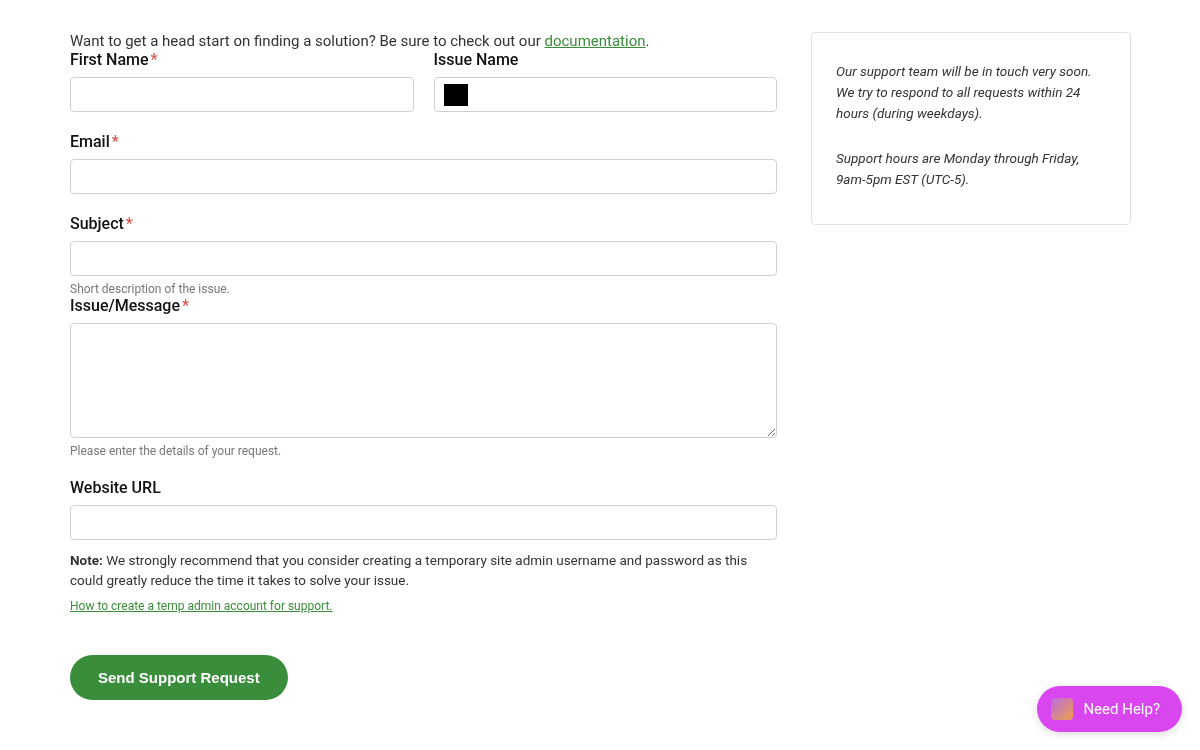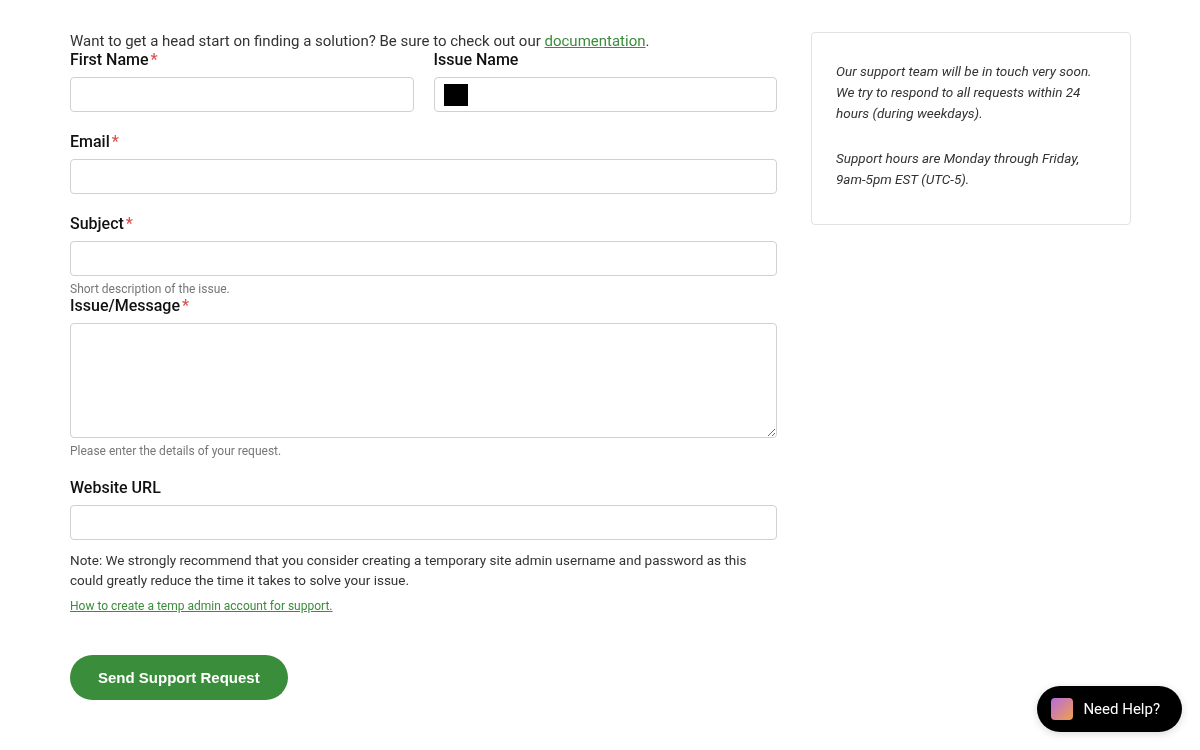--- a/index.html
+++ b/index.html
@@ -61,21 +61,21 @@
       #000;
     border: 1px solid #000;
   }
   .note-block {
     font-size: 13.5px;
     color: #333;
     line-height: 1.5;
     margin-top: 10px;
     margin-bottom: 6px;
   }
-  .note-block strong { font-weight: 400; }
+  .note-block strong { font-weight: 700; }
   .note-link {
     font-size: 12px;
     color: #3a8d3a;
     text-decoration: underline;
     display: inline-block;
   }
   .submit-btn {
     margin-top: 42px;
     background: #3a8d3a;
     color: #fff;
@@ -104,21 +104,21 @@
     line-height: 1.55;
     margin-bottom: 24px;
     font-style: italic;
   }
   .help-p:last-child { margin-bottom: 0; }
 
   .help-widget {
     position: fixed;
     right: 18px;
     bottom: 18px;
-    background: #000000;
+    background: #d946ef;
     color: #fff;
     border-radius: 999px;
     padding: 12px 22px 12px 14px;
     display: flex;
     align-items: center;
     gap: 10px;
     font-size: 15px;
     cursor: pointer;
     box-shadow: 0 2px 8px rgba(0,0,0,.15);
   }

